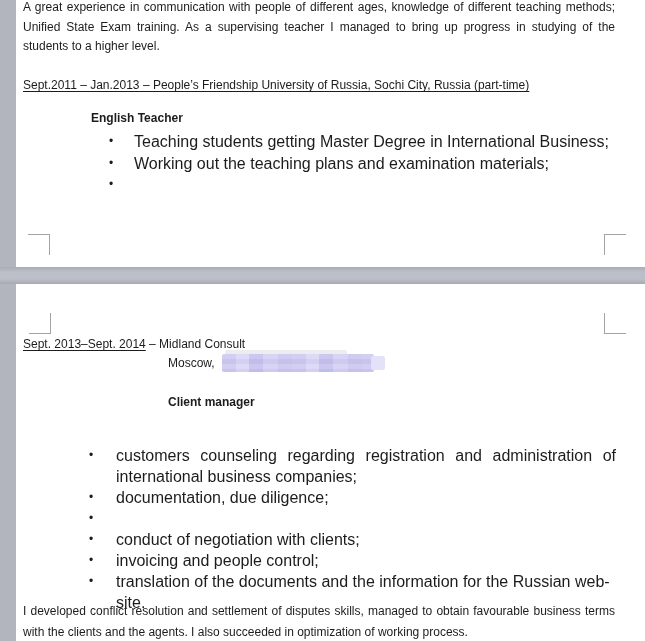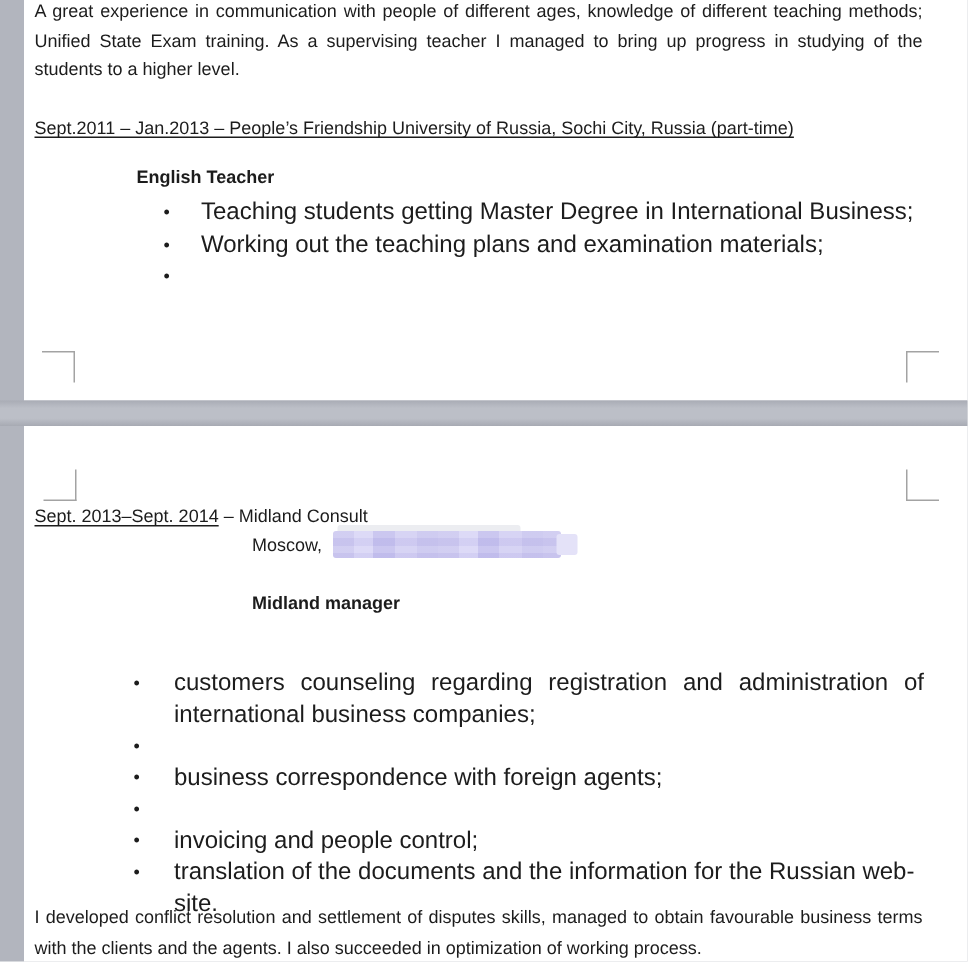--- a/index.html
+++ b/index.html
@@ -94,36 +94,37 @@
   <div class="txt nowrap" style="top:52px;left:7px;line-height:16px;"><span class="u">Sept. 2013–Sept. 2014</span><span> – Midland Consult</span></div>
 
   <div class="txt" style="top:71px;left:152px;line-height:16px;">Moscow,</div>
 
   <div class="redact">
     <div class="redact-top"></div>
     <div class="redact-main"></div>
     <div class="redact-tail"></div>
   </div>
 
-  <div class="txt bold" style="top:110px;left:152px;line-height:16px;">Midland manager</div>
+  <div class="txt bold" style="top:110px;left:152px;line-height:16px;">Client manager</div>
 
   <div class="bl b2" style="top:161px;left:73px;width:527px;">
     <div class="row">
       <span class="dot">•</span>
       <span class="first-item" style="width:500px;">customers counseling regarding registration and administration of      international business companies;</span>
     </div>
     <div class="row">
       <span class="dot">•</span>
+      <span>documentation, due diligence;</span>
     </div>
     <div class="row">
       <span class="dot">•</span>
-      <span>business correspondence with foreign agents;</span>
     </div>
     <div class="row">
       <span class="dot">•</span>
+      <span>conduct of negotiation with clients;</span>
     </div>
     <div class="row">
       <span class="dot">•</span>
       <span>invoicing and people control;</span>
     </div>
     <div class="row">
       <span class="dot">•</span>
       <span>translation of the documents and the information for the Russian web-site.</span>
     </div>
   </div>

